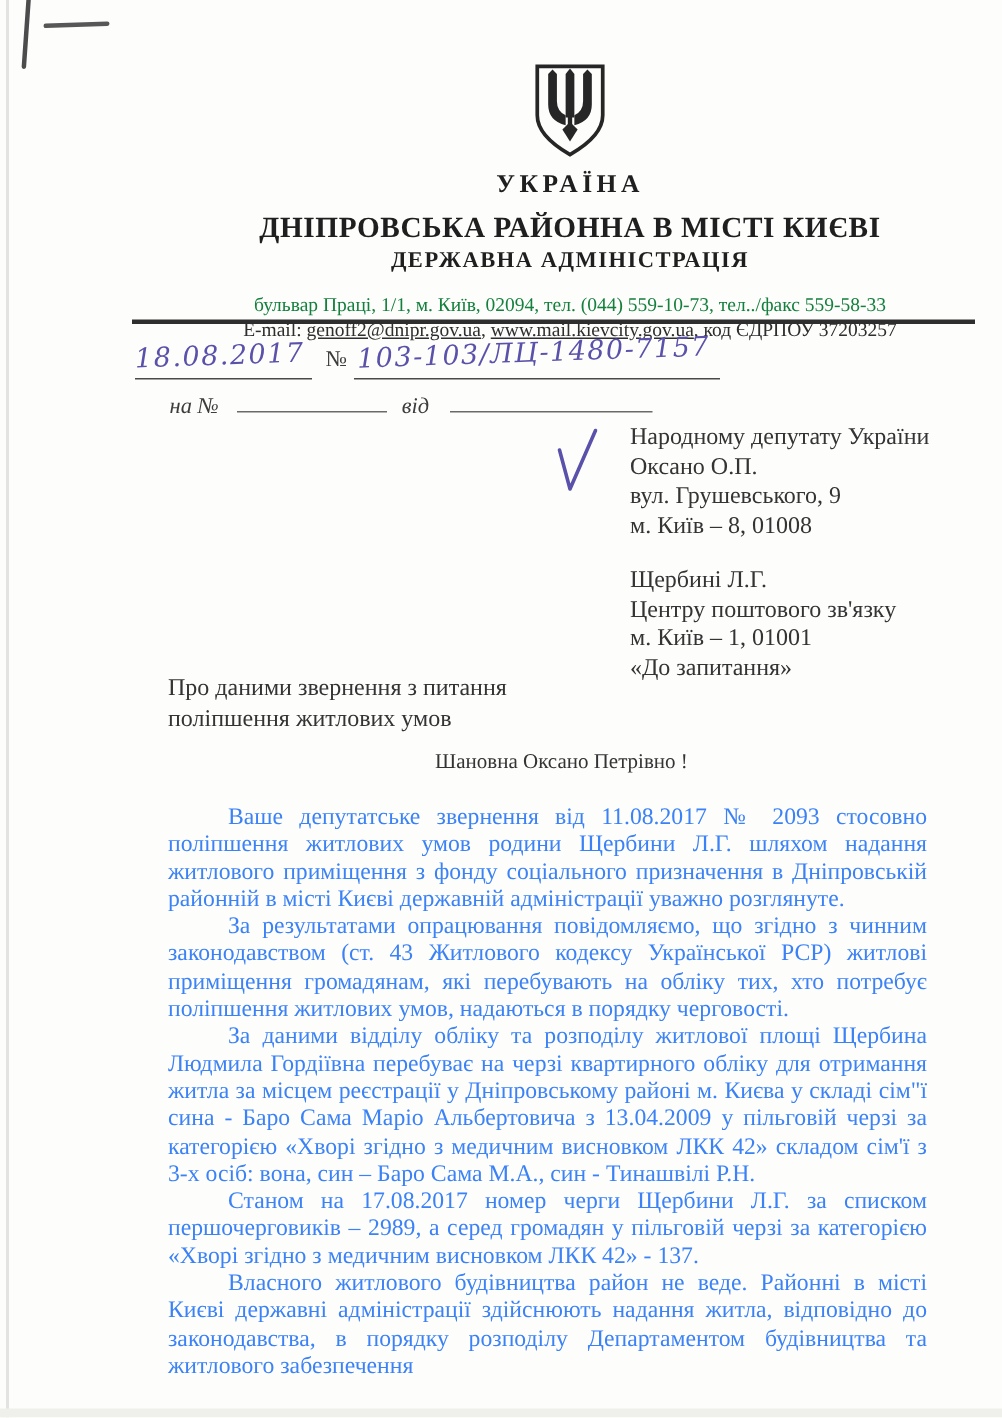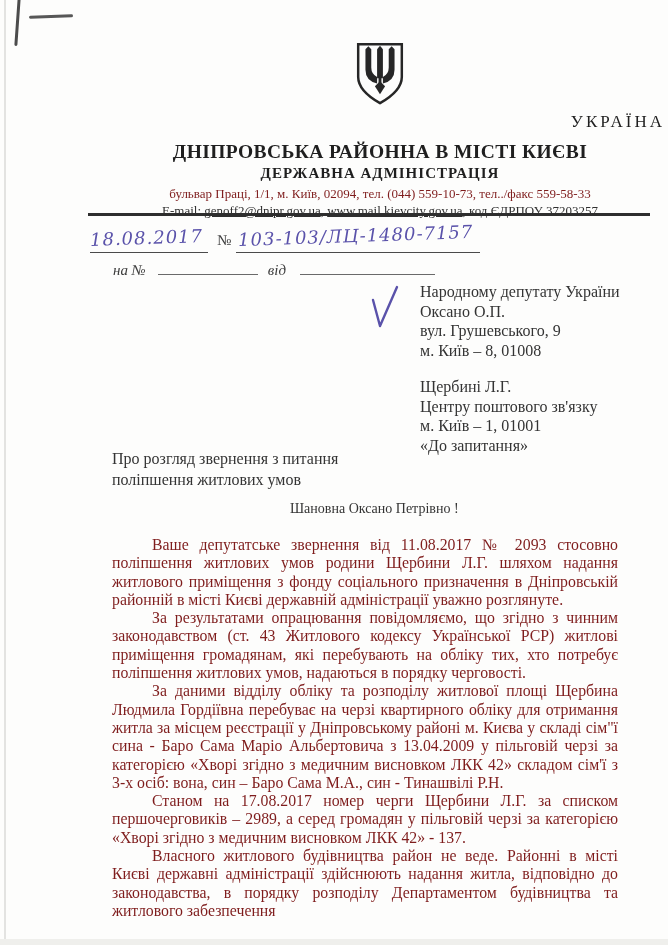--- a/index.html
+++ b/index.html
@@ -10,24 +10,24 @@
   }
   
   .scan-edge-left { position:absolute; left:4px; top:0; width:2px; height:945px; background:#e3e3e1; }
   .scan-edge-bottom { position:absolute; left:0; top:939px; width:668px; height:6px; background:#efefec; }
   .pen-mark-v { position:absolute; left:16px; top:-2px; width:3px; height:48px; background:#4c4c4c; transform:rotate(4deg); border-radius:2px; }
   .pen-mark-h { position:absolute; left:29px; top:15px; width:44px; height:3px; background:#575757; transform:rotate(-2deg); border-radius:2px; }
 
   
   .letterhead { position:absolute; left:95px; top:42px; width:570px; text-align:center; color:#1f1f1f; }
   .emblem { display:inline-block; }
-  .country { font-weight:normal; font-size:17px; letter-spacing:3px; margin-top:2px;text-align:right; }
+  .country { font-weight:bold; font-size:17px; letter-spacing:3px; margin-top:2px; }
   .org1 { font-weight:bold; font-size:19.5px; letter-spacing:0.4px; margin-top:9px; white-space:nowrap; }
   .org2 { font-weight:bold; font-size:15px; letter-spacing:1px; margin-top:2px; white-space:nowrap; }
-  .addr { font-size:13px; margin-top:4px; white-space:nowrap; color:#7f1d1d; }
+  .addr { font-size:13px; margin-top:12px; white-space:nowrap; color:#15803d; }
   .email-line { font-size:13px; margin-top:1px; white-space:nowrap; color:#2e2e2e; }
   .email-line .lnk { text-decoration:underline; }
   .head-rule { position:absolute; left:88px; top:213px; width:562px; height:2.5px; background:#2e2e2e; }
 
   
   .ref-row { position:absolute; left:90px; top:226px; width:420px; height:34px; }
   .ref-ul1 { position:absolute; left:0; top:26px; width:118px; border-bottom:1.5px solid #4a4a4a; }
   .ref-no { position:absolute; left:127px; top:6px; font-size:15px; color:#3d3d3d; }
   .ref-ul2 { position:absolute; left:146px; top:26px; width:244px; border-bottom:1.5px solid #4a4a4a; }
   .pen { color:#5a52aa; font-style:italic; font-family:"DejaVu Serif",serif; letter-spacing:1px; }
@@ -41,21 +41,21 @@
   
   .checkmark { position:absolute; left:369px; top:284px; }
   .recipients { position:absolute; left:420px; top:282px; font-size:16px; line-height:19.5px; color:#343434; }
   .rec-gap { height:17px; }
 
   
   .subject { position:absolute; left:112px; top:448px; font-size:16px; line-height:21px; color:#343434; }
   .salutation { position:absolute; left:290px; top:501px; font-size:14px; color:#343434; }
 
   
-  .body-text { position:absolute; left:112px; top:536px; width:506px; font-size:15.8px; line-height:18.3px; text-align:justify; color:#7f1d1d; }
+  .body-text { position:absolute; left:112px; top:536px; width:506px; font-size:15.8px; line-height:18.3px; text-align:justify; color:#3b82f6; }
   .body-text p { text-indent:40px; margin:0; }
 </style>
 </head>
 <body>
 
 <div class="page">
 
   <div class="scan-edge-left"></div>
   <div class="scan-edge-bottom"></div>
   <div class="pen-mark-v"></div>
@@ -104,21 +104,21 @@
     <div>вул. Грушевського, 9</div>
     <div>м. Київ – 8, 01008</div>
     <div class="rec-gap"></div>
     <div>Щербині Л.Г.</div>
     <div>Центру поштового зв'язку</div>
     <div>м. Київ – 1, 01001</div>
     <div>«До запитання»</div>
   </div>
 
   <div class="subject">
-    <div>Про розгляд звернення з питання</div>
+    <div>Про даними звернення з питання</div>
     <div>поліпшення житлових умов</div>
   </div>
 
   <div class="salutation">Шановна Оксано Петрівно !</div>
 
   <div class="body-text">
     <p>Ваше депутатське звернення від 11.08.2017 № 2093 стосовно поліпшення житлових умов родини Щербини Л.Г. шляхом надання житлового приміщення з фонду соціального призначення в Дніпровській районній в місті Києві державній адміністрації уважно розглянуте.</p>
     <p>За результатами опрацювання повідомляємо, що згідно з чинним законодавством (ст. 43 Житлового кодексу Української РСР) житлові приміщення громадянам, які перебувають на обліку тих, хто потребує поліпшення житлових умов, надаються в порядку черговості.</p>
     <p>За даними відділу обліку та розподілу житлової площі Щербина Людмила Гордіївна перебуває на черзі квартирного обліку для отримання житла за місцем реєстрації у Дніпровському районі м. Києва у складі сім"ї сина - Баро Сама Маріо Альбертовича з 13.04.2009 у пільговій черзі за категорією «Хворі згідно з медичним висновком ЛКК 42» складом сім'ї з 3-х осіб: вона, син – Баро Сама М.А., син - Тинашвілі Р.Н.</p>
     <p>Станом на 17.08.2017 номер черги Щербини Л.Г. за списком першочерговиків – 2989, а серед громадян у пільговій черзі за категорією «Хворі згідно з медичним висновком ЛКК 42» - 137.</p>

